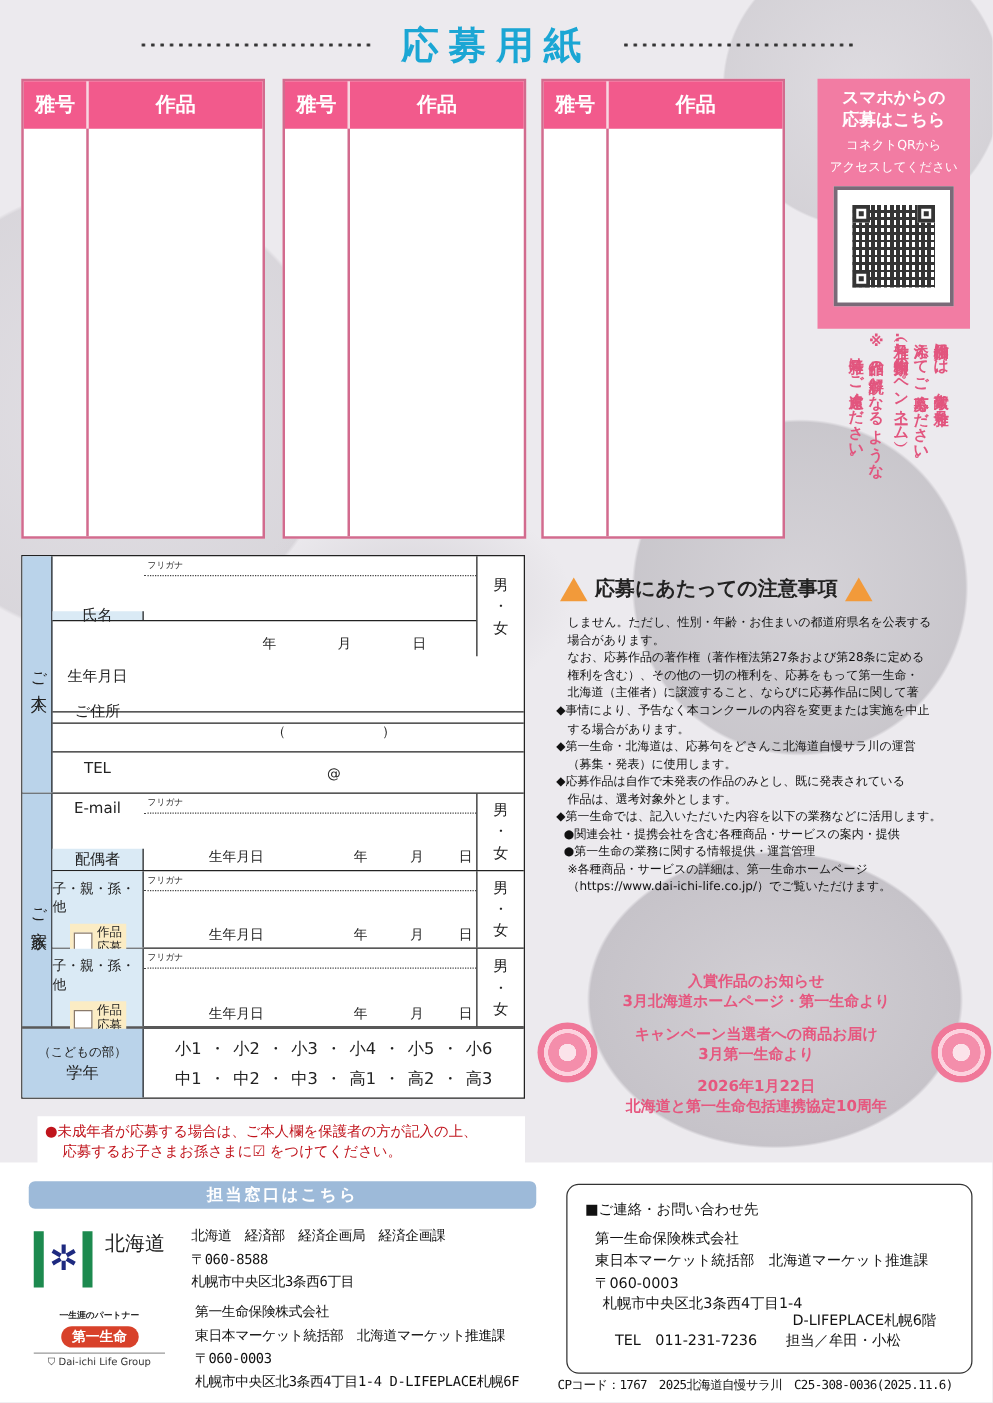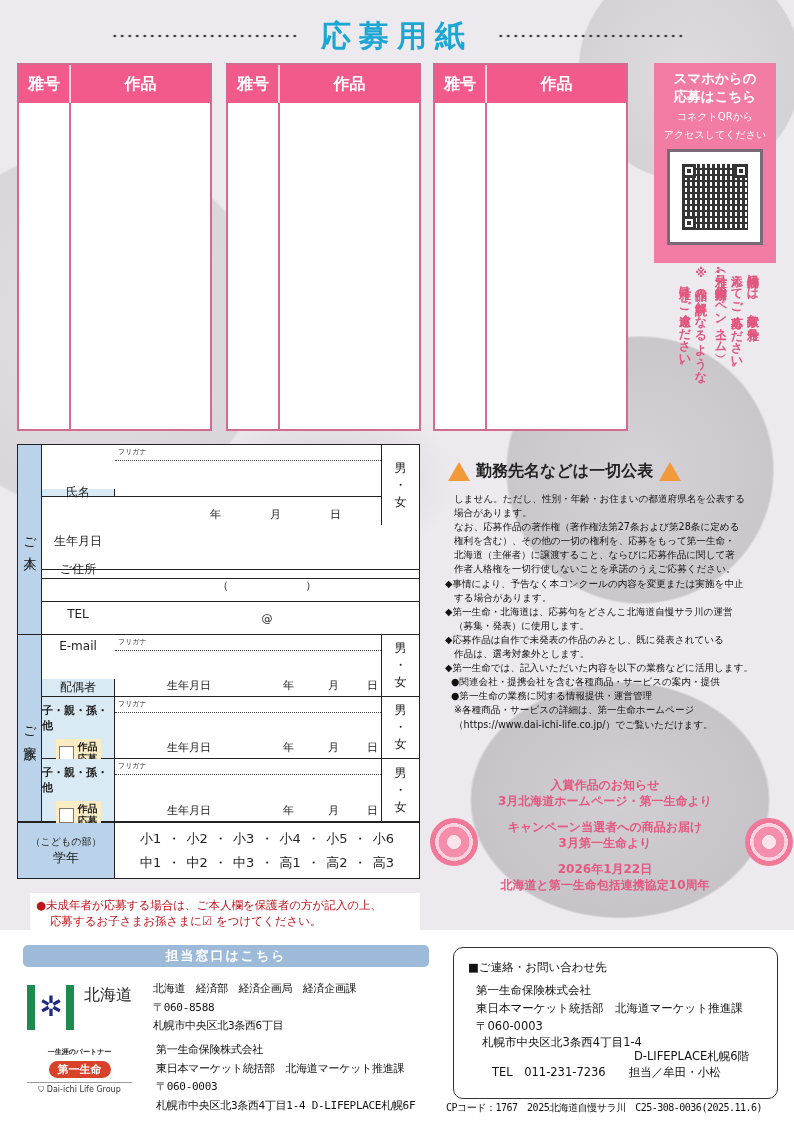--- a/index.html
+++ b/index.html
@@ -61,21 +61,21 @@
   .sect { width: 24px; background: #bad3ea; border-right: 1.2px solid #222; display: flex; align-items: center; justify-content: center; writing-mode: vertical-rl; font-size: 13px; letter-spacing: 2px; }
   .lbl { width: 73px; background: #daeaf5; border-right: 1.2px solid #222; display: flex; align-items: center; justify-content: center; font-size: 12px; margin-top: 44px; }
   .val { flex: 1; position: relative; font-size: 11px; }
   .gender { width: 38px; border-left: 1.2px solid #222; display: flex; flex-direction: column; align-items: center; justify-content: center; font-size: 12px; line-height: 17px; }
   .furigana { position: absolute; left: 3px; top: 2px; font-size: 7px; color: #333; }
   .dotline { position: absolute; left: 0; right: 0; top: 15px; border-top: 1px dotted #444; }
   .ymd { position: absolute; bottom: 3px; font-size: 11px; }
 
   .sub { display: flex; flex-direction: column; flex: 1; }
 
-  .child-lbl { width: 73px; border-right: 1.2px solid #222; background: #daeaf5; display: flex; flex-direction: column; align-items: center; justify-content: flex-start; padding-top: 6px; font-size: 11px; font-weight: bold; }
+  .child-lbl { width: 73px; border-right: 1.2px solid #222; background: #daeaf5; display: flex; flex-direction: column; align-items: center; justify-content: flex-start; padding-top: 6px; font-size: 11px; }
   .child-chk { margin-top: 6px; display: flex; align-items: center; gap: 4px; background: #fbecc4; padding: 2px 3px; }
   .checkbox { width: 15px; height: 15px; border: 1.5px solid #8a7a6a; background: #fff; }
   .child-chk span { font-size: 10px; line-height: 12px; text-align: center; }
 
   .grade-lbl { width: 97px; background: #bad3ea; border-right: 1.2px solid #222; display: flex; flex-direction: column; align-items: center; justify-content: center; font-size: 10px; }
   .grade-lbl .big { font-size: 13px; }
   .grade-val { flex: 1; display: flex; flex-direction: column; justify-content: center; align-items: center; gap: 6px; font-size: 13px; word-spacing: 2px; }
 
   .minor-note { position: absolute; left: 30px; top: 893px; width: 390px; background: #fff; padding: 4px 6px; color: #c0141c; font-size: 11.5px; line-height: 16px; font-weight: normal; }
 
@@ -313,30 +313,29 @@
     </div>
   </div>
 
   <div class="minor-note">
     <div>●未成年者が応募する場合は、ご本人欄を保護者の方が記入の上、</div>
     <div style="padding-left:14px;">応募するお子さまお孫さまに☑ をつけてください。</div>
   </div>
 
   <div class="notes-title">
     <div class="warn"></div>
-    <span>勤務先名などは一切公表</span>
+    <span>応募にあたっての注意事項</span>
     <div class="warn"></div>
   </div>
   <div class="notes">
     <p class="ind">しません。ただし、性別・年齢・お住まいの都道府県名を公表する</p>
     <p class="ind">場合があります。</p>
     <p class="ind">なお、応募作品の著作権（著作権法第27条および第28条に定める</p>
     <p class="ind">権利を含む）、その他の一切の権利を、応募をもって第一生命・</p>
     <p class="ind">北海道（主催者）に譲渡すること、ならびに応募作品に関して著</p>
-    <p class="ind">作者人格権を一切行使しないことを承諾のうえご応募ください。</p>
     <p>◆事情により、予告なく本コンクールの内容を変更または実施を中止</p>
     <p class="ind">する場合があります。</p>
     <p>◆第一生命・北海道は、応募句をどさんこ北海道自慢サラ川の運営</p>
     <p class="ind">（募集・発表）に使用します。</p>
     <p>◆応募作品は自作で未発表の作品のみとし、既に発表されている</p>
     <p class="ind">作品は、選考対象外とします。</p>
     <p>◆第一生命では、記入いただいた内容を以下の業務などに活用します。</p>
     <p class="ind2">●関連会社・提携会社を含む各種商品・サービスの案内・提供</p>
     <p class="ind2">●第一生命の業務に関する情報提供・運営管理</p>
     <p class="ind">※各種商品・サービスの詳細は、第一生命ホームページ</p>

